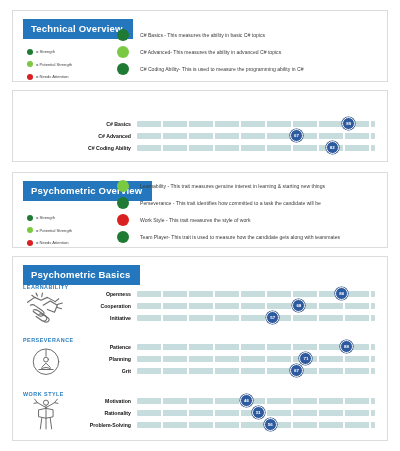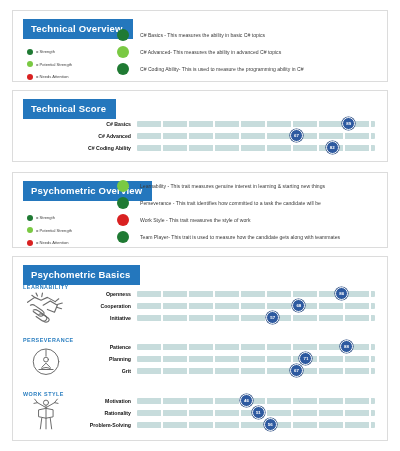--- a/index.html
+++ b/index.html
@@ -117,21 +117,20 @@
         <span class="ovtxt">C# Advanced- This measures the ability in advanced C# topics</span>
       </div>
       <div class="ovrow">
         <span class="ovdot" style="background:#1f7a33;"></span>
         <span class="ovtxt">C# Coding Ability- This is used to measure the programming ability in C#</span>
       </div>
     </div>
   </div>
 
   <div class="card" style="top:90px;height:72px;">
-    <div class="hdr">Technical Score</div>
 
     <div style="position:absolute;left:8px;right:12px;top:28px;">
       <div class="srow">
         <span class="slabel" style="width:110px;">C# Basics</span>
         <span class="track">
           <span class="bubble" style="left:89%;">89</span>
         </span>
       </div>
       <div class="srow">
         <span class="slabel" style="width:110px;">C# Advanced</span>

